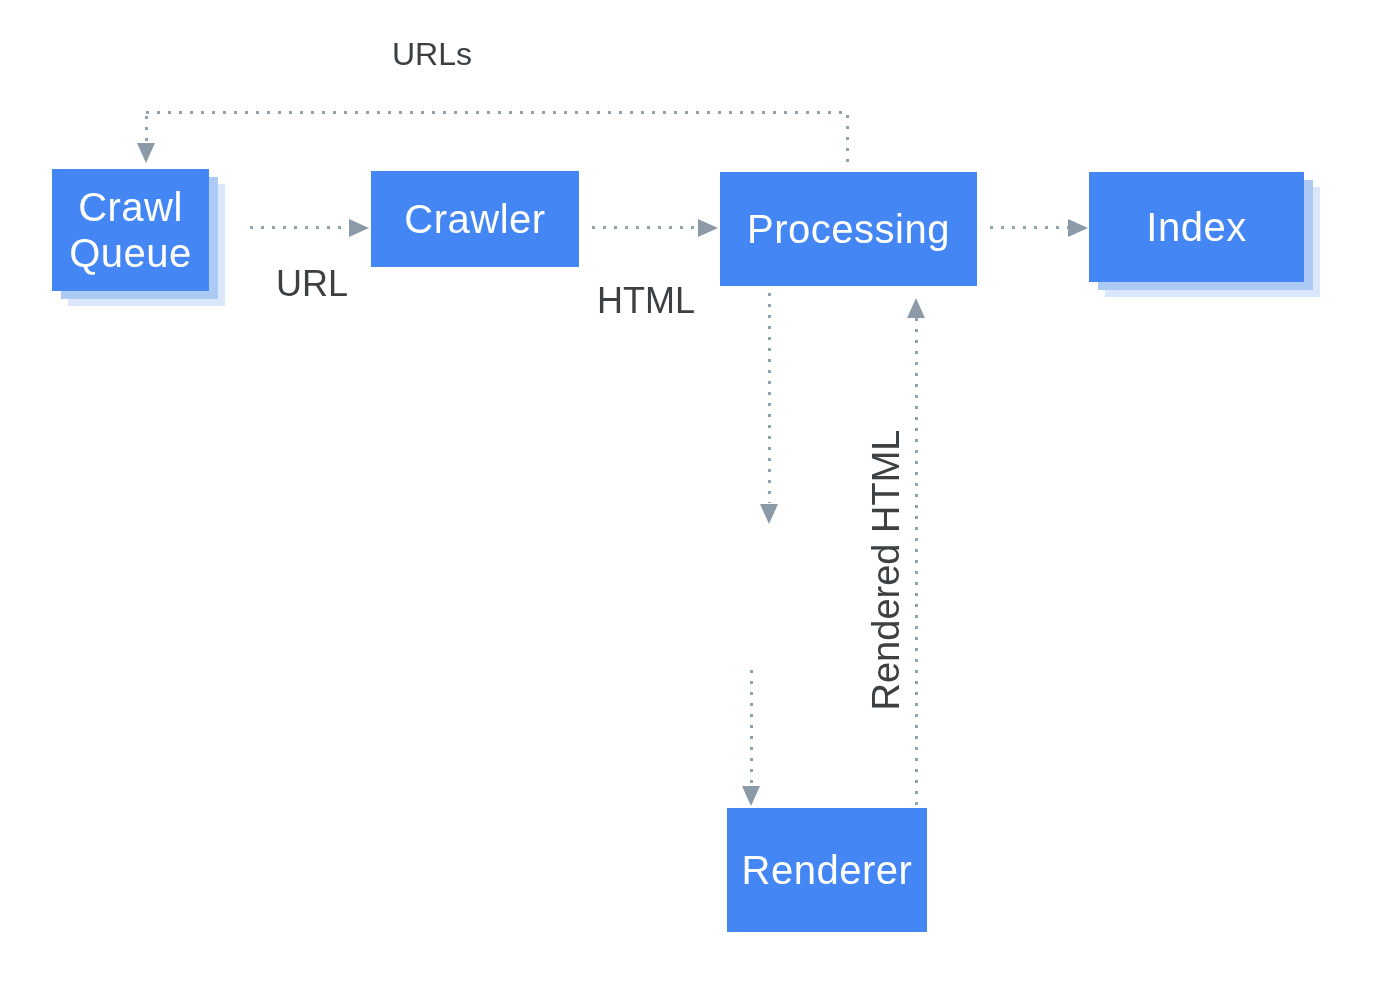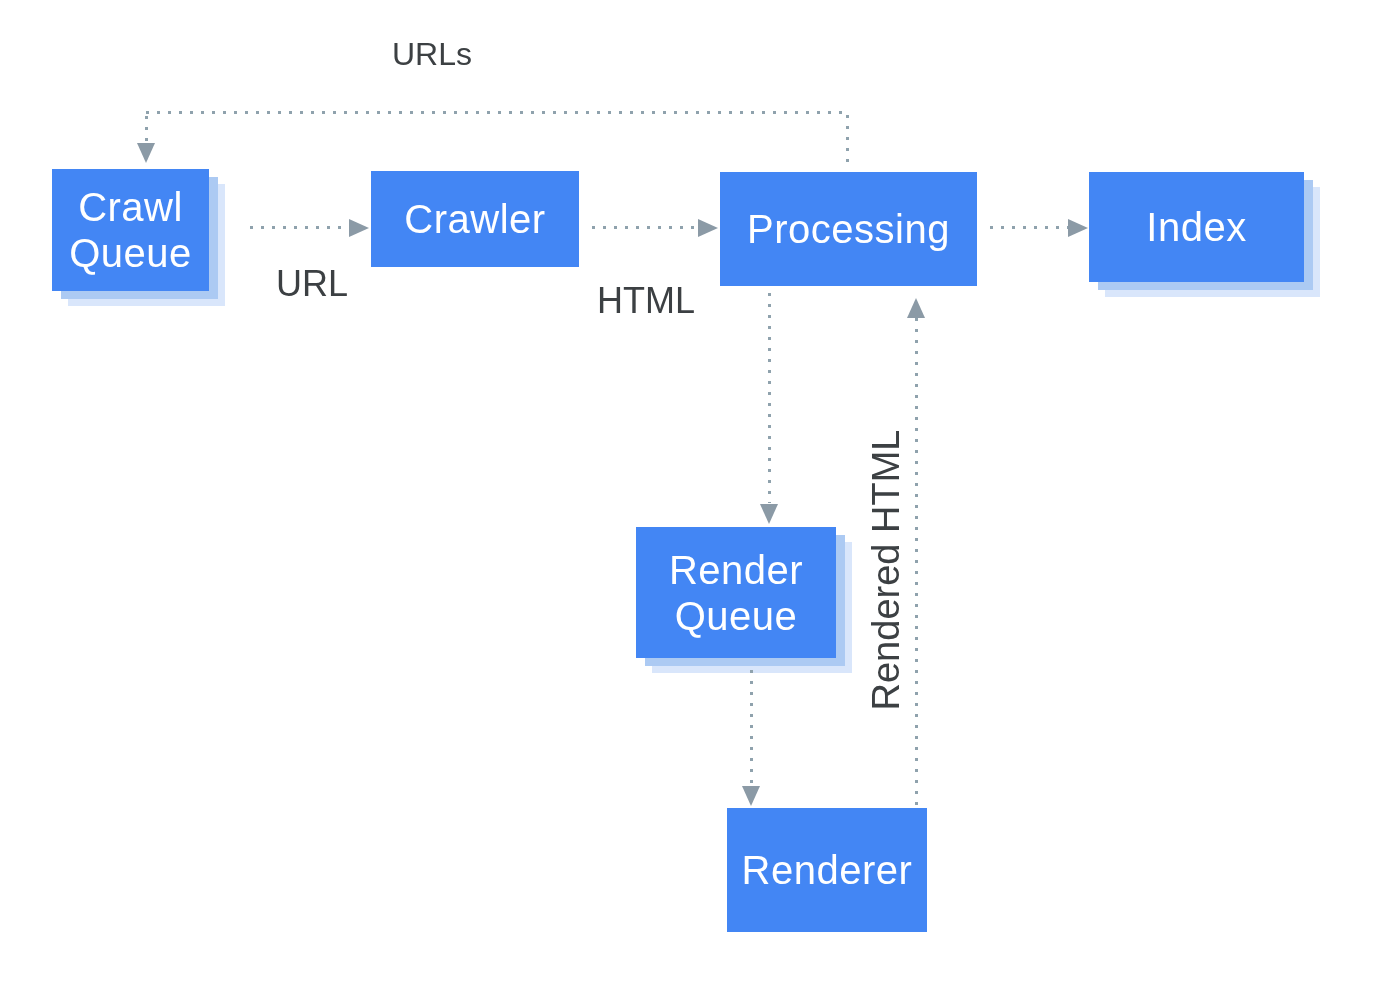--- a/index.html
+++ b/index.html
@@ -87,23 +87,20 @@
   </div>
 
   <div class="node" style="left:720px;top:172px;width:257px;height:114px;text-align:right;">
     <span>Processing</span>
   </div>
 
   <div class="node shadowed" style="left:1089px;top:172px;width:215px;height:110px;">
     <span>Index</span>
   </div>
 
-  <div class="node shadowed" style="left:636px;top:527px;width:200px;height:131px;">
-    <span>Render Queue</span>
-  </div>
 
   <div class="node" style="left:727px;top:808px;width:200px;height:124px;">
     <span>Renderer</span>
   </div>
 
   <div class="vline" style="left:846px;top:115px;height:52px;"></div>
   <div class="hline" style="left:146px;top:111px;width:704px;"></div>
   <div class="vline" style="left:145px;top:116px;height:26px;"></div>
   <div class="arrow down" style="left:137px;top:143px;"></div>
   <div class="edge-label big" style="left:392px;top:36px;">URLs</div>

